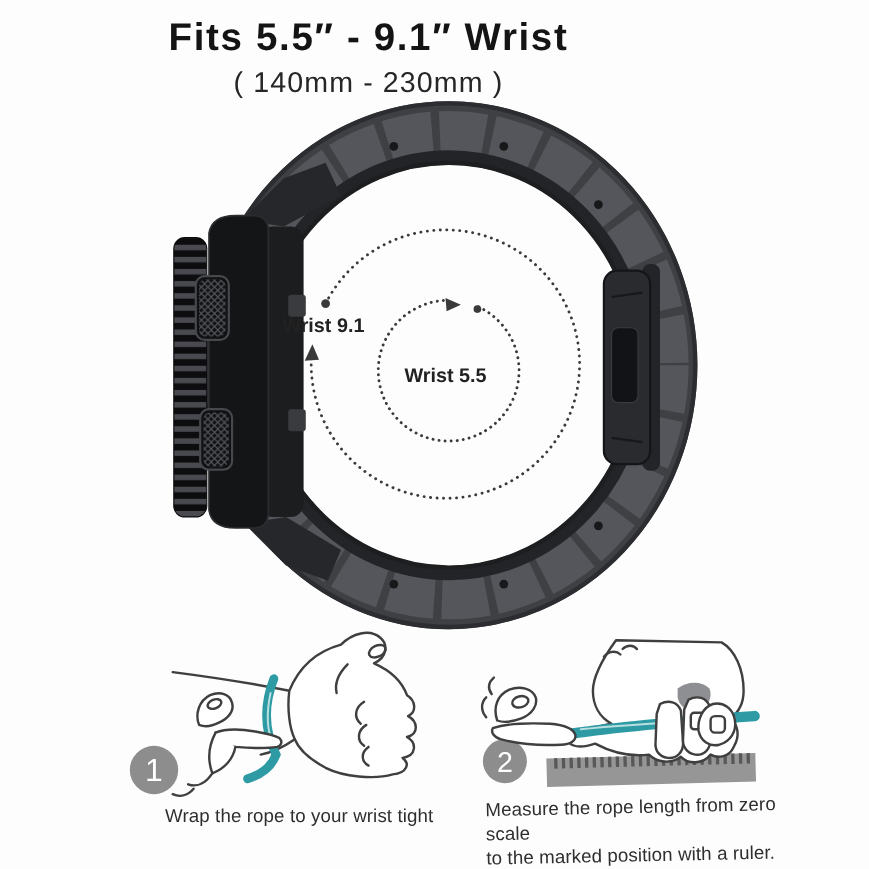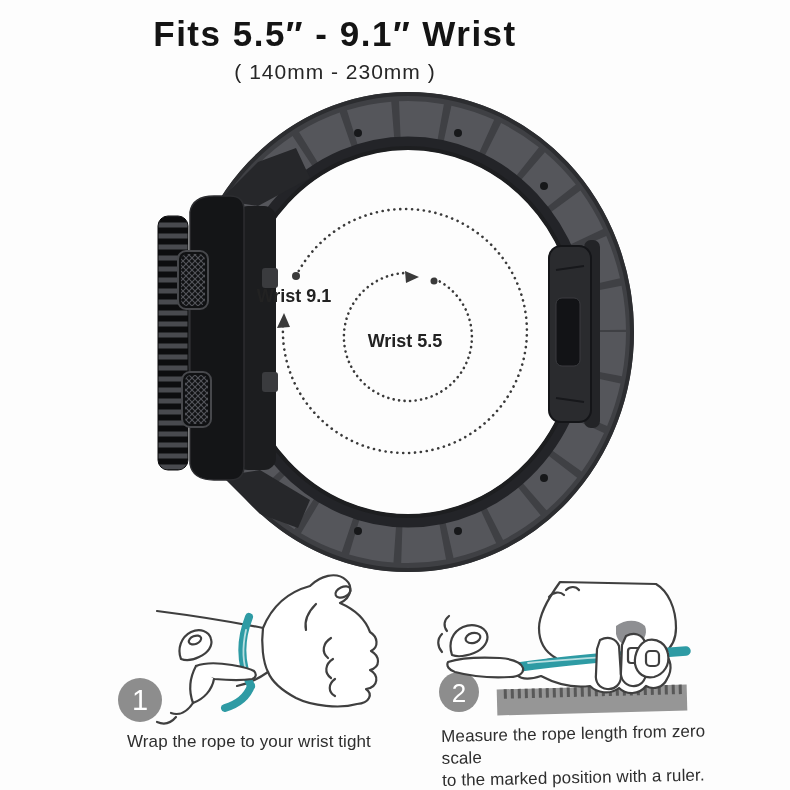--- a/index.html
+++ b/index.html
@@ -7,28 +7,28 @@
     position:relative;width:790px;height:790px;overflow:hidden;
     background:#fdfdfd;
     font-family:"Liberation Sans", sans-serif;
   }
   .hdr{position:absolute;top:14px;left:0;width:650px;text-align:center;margin-left:10px;}
   .hdr h1{
     margin:0;font-size:35px;font-weight:700;color:#141414;
     letter-spacing:1.5px;
   }
   .hdr .sub{
-    margin-top:6px;font-size:21px;font-weight:400;color:#262626;letter-spacing:1px;
+    margin-top:6px;font-size:26px;font-weight:400;color:#262626;letter-spacing:1px;
   }
   svg.art{position:absolute;left:0;top:0;}
   .caption{
     position:absolute;font-size:17px;line-height:22px;color:#2e2e2e;
     letter-spacing:0.1px;
   }
-  .caption-1{left:127px;top:731px;width:290px;}
+  .caption-1{left:127px;top:731px;width:290px;text-align:center;}
   .caption-2{left:441px;top:726px;width:300px;transform:rotate(-1.2deg);transform-origin:left top;}
 </style>
 </head>
 <body>
 
 <div class="page">
 
   <div class="hdr">
     <h1>Fits 5.5″ - 9.1″ Wrist</h1>
     <div class="sub">( 140mm - 230mm )</div>

